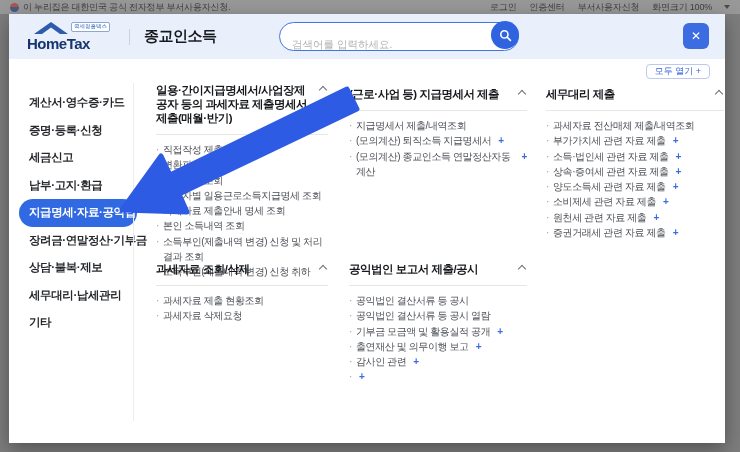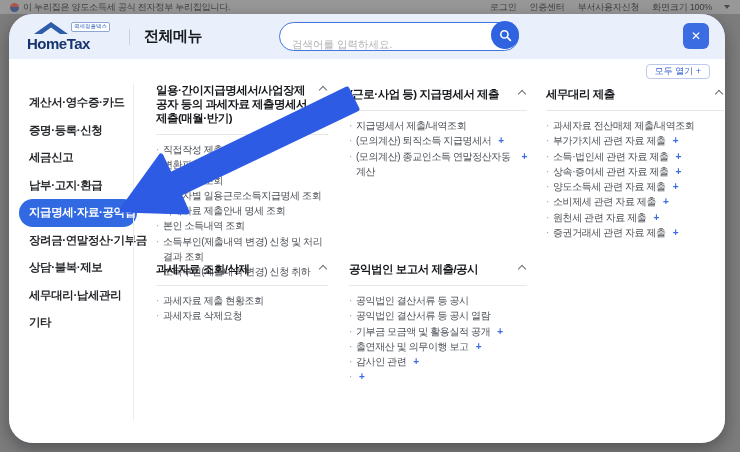--- a/index.html
+++ b/index.html
@@ -26,21 +26,21 @@
   .gov-right { display:flex; align-items:center; gap:13px; }
   .gov-link { cursor:pointer; }
   .zoom-ctl { display:flex; align-items:center; gap:12px; }
   .caret-down {
     width:0; height:0; border-left:3px solid transparent; border-right:3px solid transparent;
     border-top:4px solid #4a4a4a; display:inline-block;
   }
   
   .modal {
     position:absolute; left:9px; top:14px; width:716px; height:429px;
-    background:#c4b5fd; border-radius:24px; overflow:hidden;
+    background:#c4b5fd; border-radius:0; overflow:hidden;
     box-shadow:0 6px 18px rgba(0,0,0,0.35);
   }
   .modal-header {
     height:45px; background:#e9f0fb;
     display:flex; align-items:center; padding:0 18px; position:relative;
   }
   .logo { position:relative; width:92px; height:32px; cursor:pointer; }
   .logo-roof { position:absolute; top:0; left:6px; }
   .logo-text {
     position:absolute; bottom:1px; left:0;
@@ -117,21 +117,21 @@
   .plus { color:#3a6be4; font-weight:700; margin-left:3px; }
   
   .arrow-overlay { position:absolute; inset:0; pointer-events:none; }
 </style>
 </head>
 <body>
 
 <div class="gov-banner">
   <div class="gov-left">
     <span class="flag"></span>
-    <span>이 누리집은 양도소득세 공식 전자정부 누리집입니다.</span>
+    <span>이 누리집은 대한민국 공식 전자정부 부서사용자신청.</span>
   </div>
   <div class="gov-right">
     <span class="gov-link">로그인</span>
     <span class="gov-link">인증센터</span>
     <span class="gov-link">부서사용자신청</span>
     <span class="zoom-ctl">
       <span>화면크기 100%</span>
       <span class="caret-down"></span>
     </span>
   </div>
@@ -140,21 +140,21 @@
 <div class="modal">
   <div class="modal-header">
     <div class="logo">
       <svg class="logo-roof" width="36" height="14" viewBox="0 0 36 14">
         <path d="M1 13 L18 1 L35 13 L27 13 L18 6.5 L9 13 Z" fill="#2d5cab"></path>
       </svg>
       <span class="logo-text">HomeTax</span>
       <span class="logo-badge">국세청홈택스</span>
     </div>
     <div class="hdr-divider"></div>
-    <div class="menu-title">전체메뉴</div>
+    <div class="menu-title">종교인소득</div>
     <div class="search">
       <input type="text" placeholder="검색어를 입력하세요." style="">
       <button class="search-btn">
         <svg width="13" height="13" viewBox="0 0 13 13">
           <circle cx="5.4" cy="5.4" r="3.6" fill="none" stroke="#fff" stroke-width="1.6"></circle>
           <line x1="8.2" y1="8.2" x2="11.4" y2="11.4" stroke="#fff" stroke-width="1.6" stroke-linecap="round"></line>
         </svg>
       </button>
     </div>
     <button class="close-btn">

